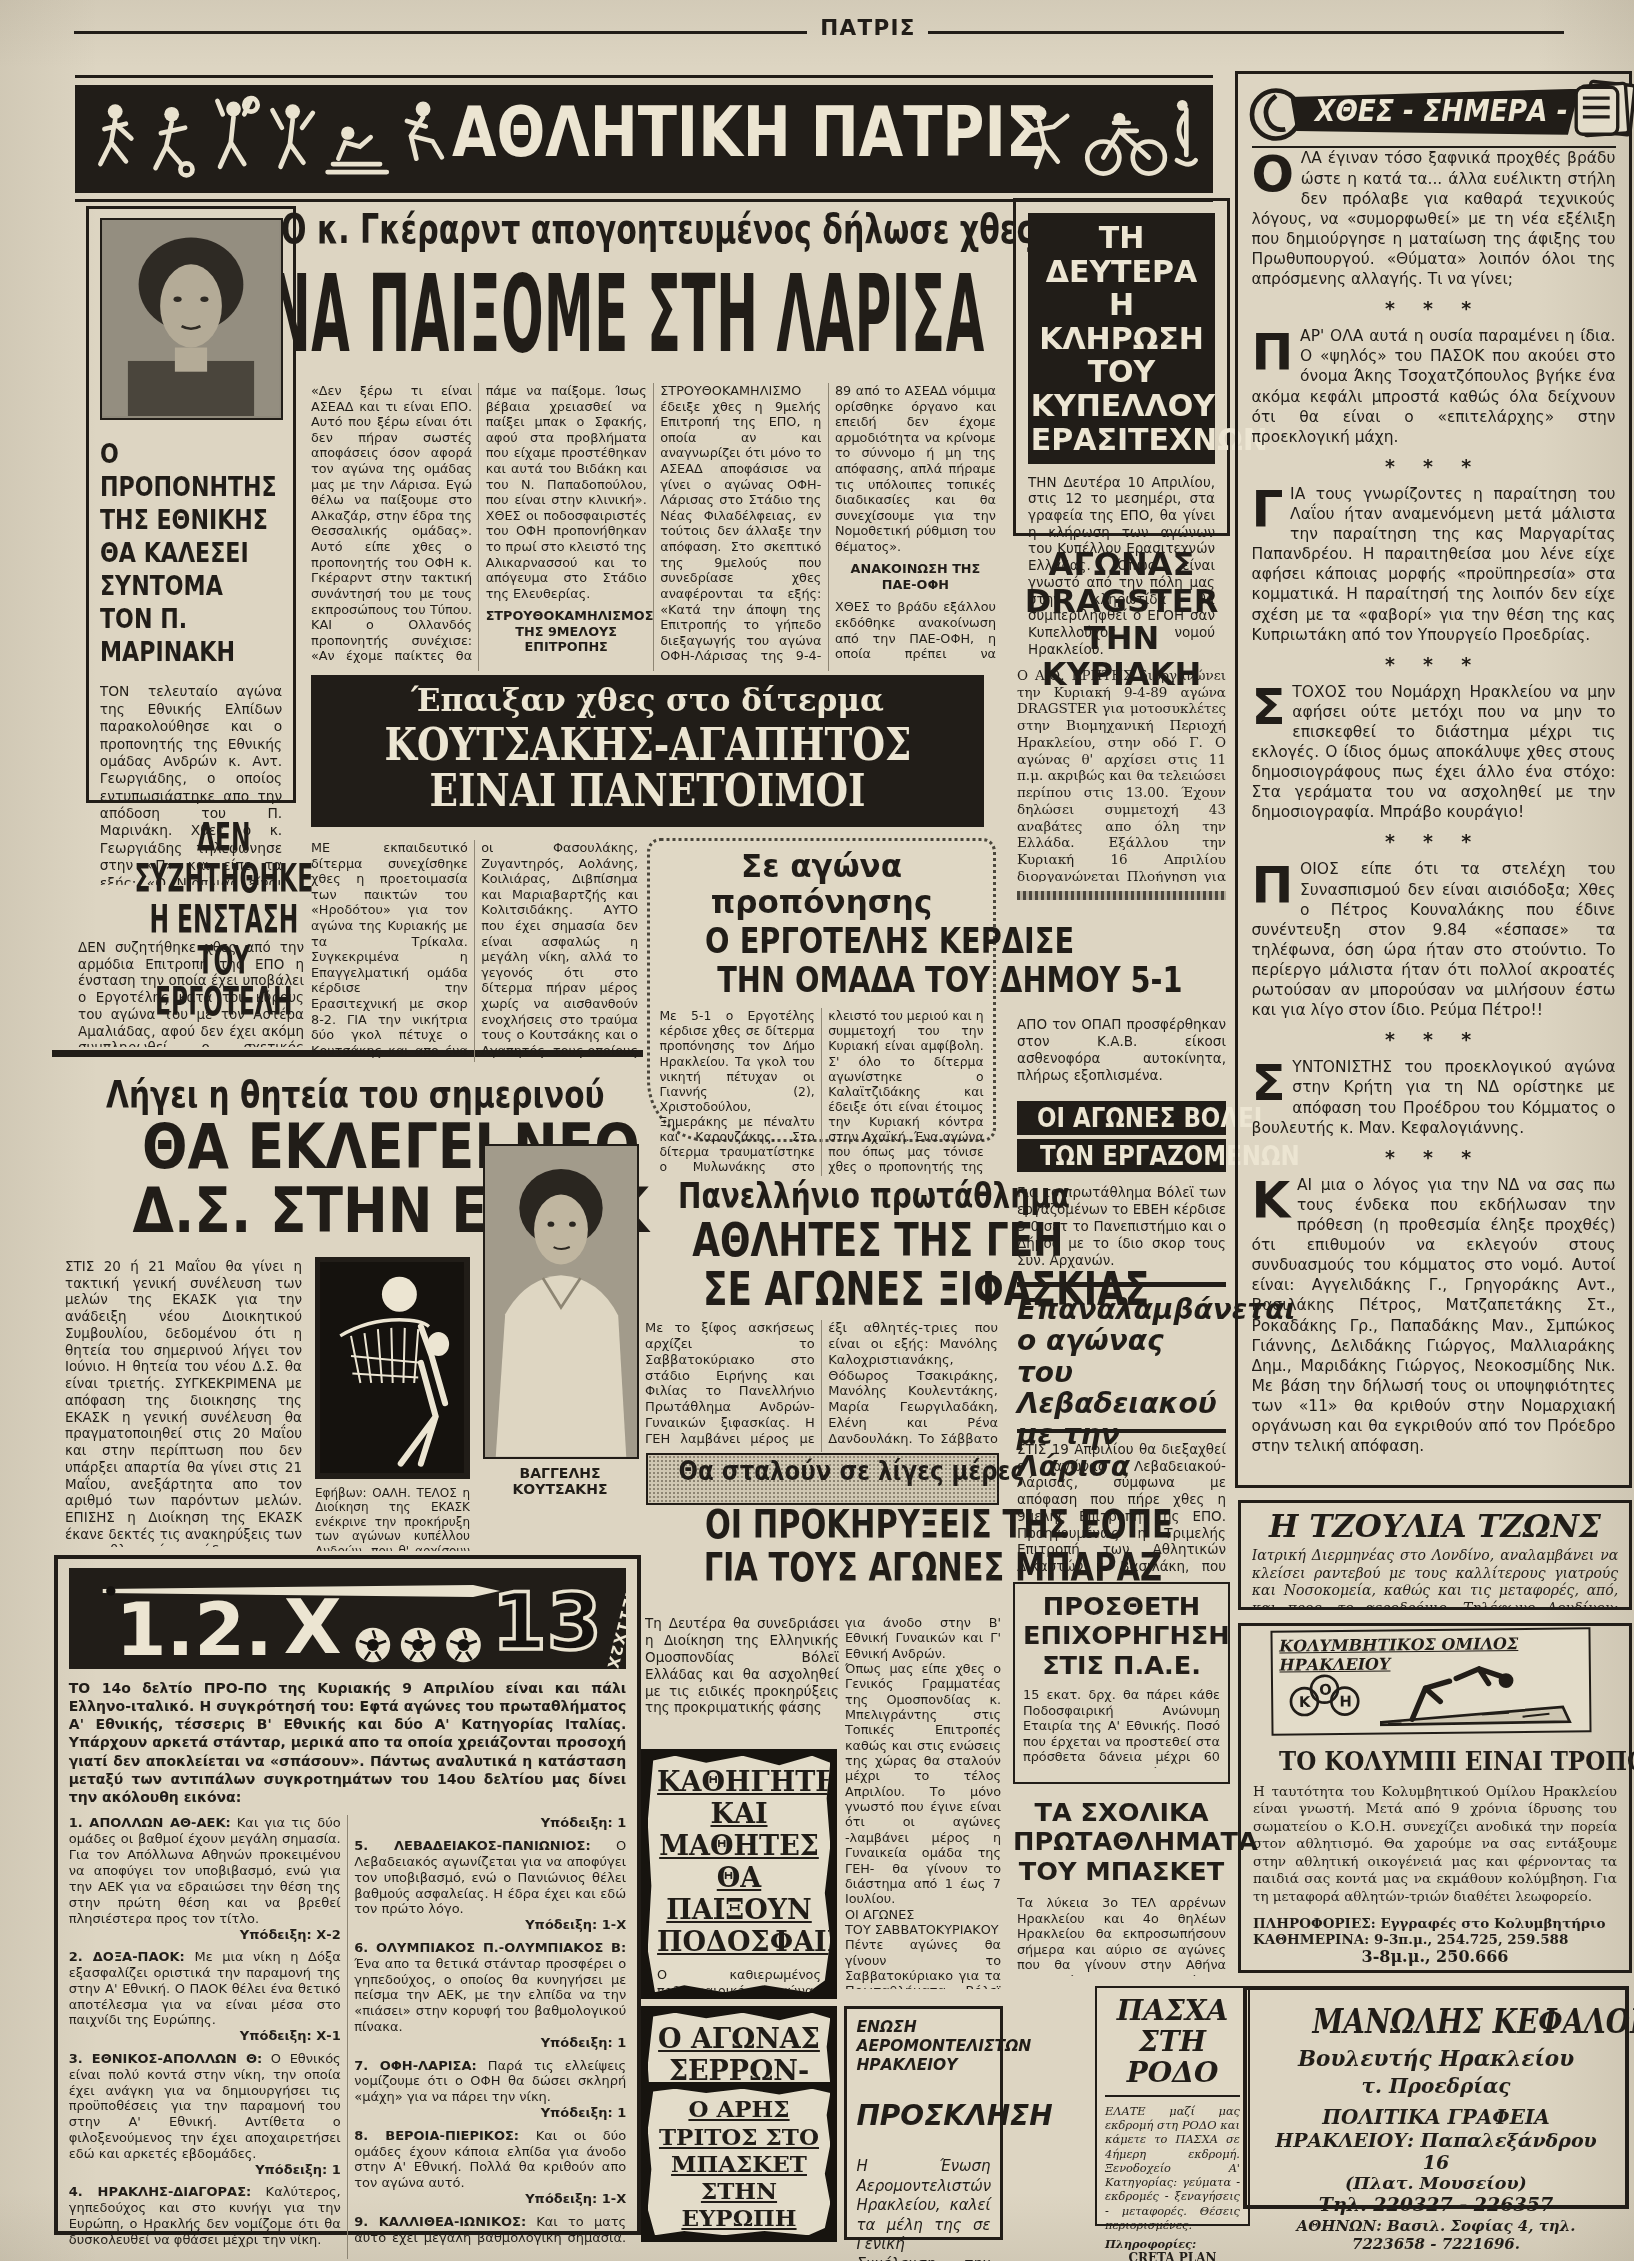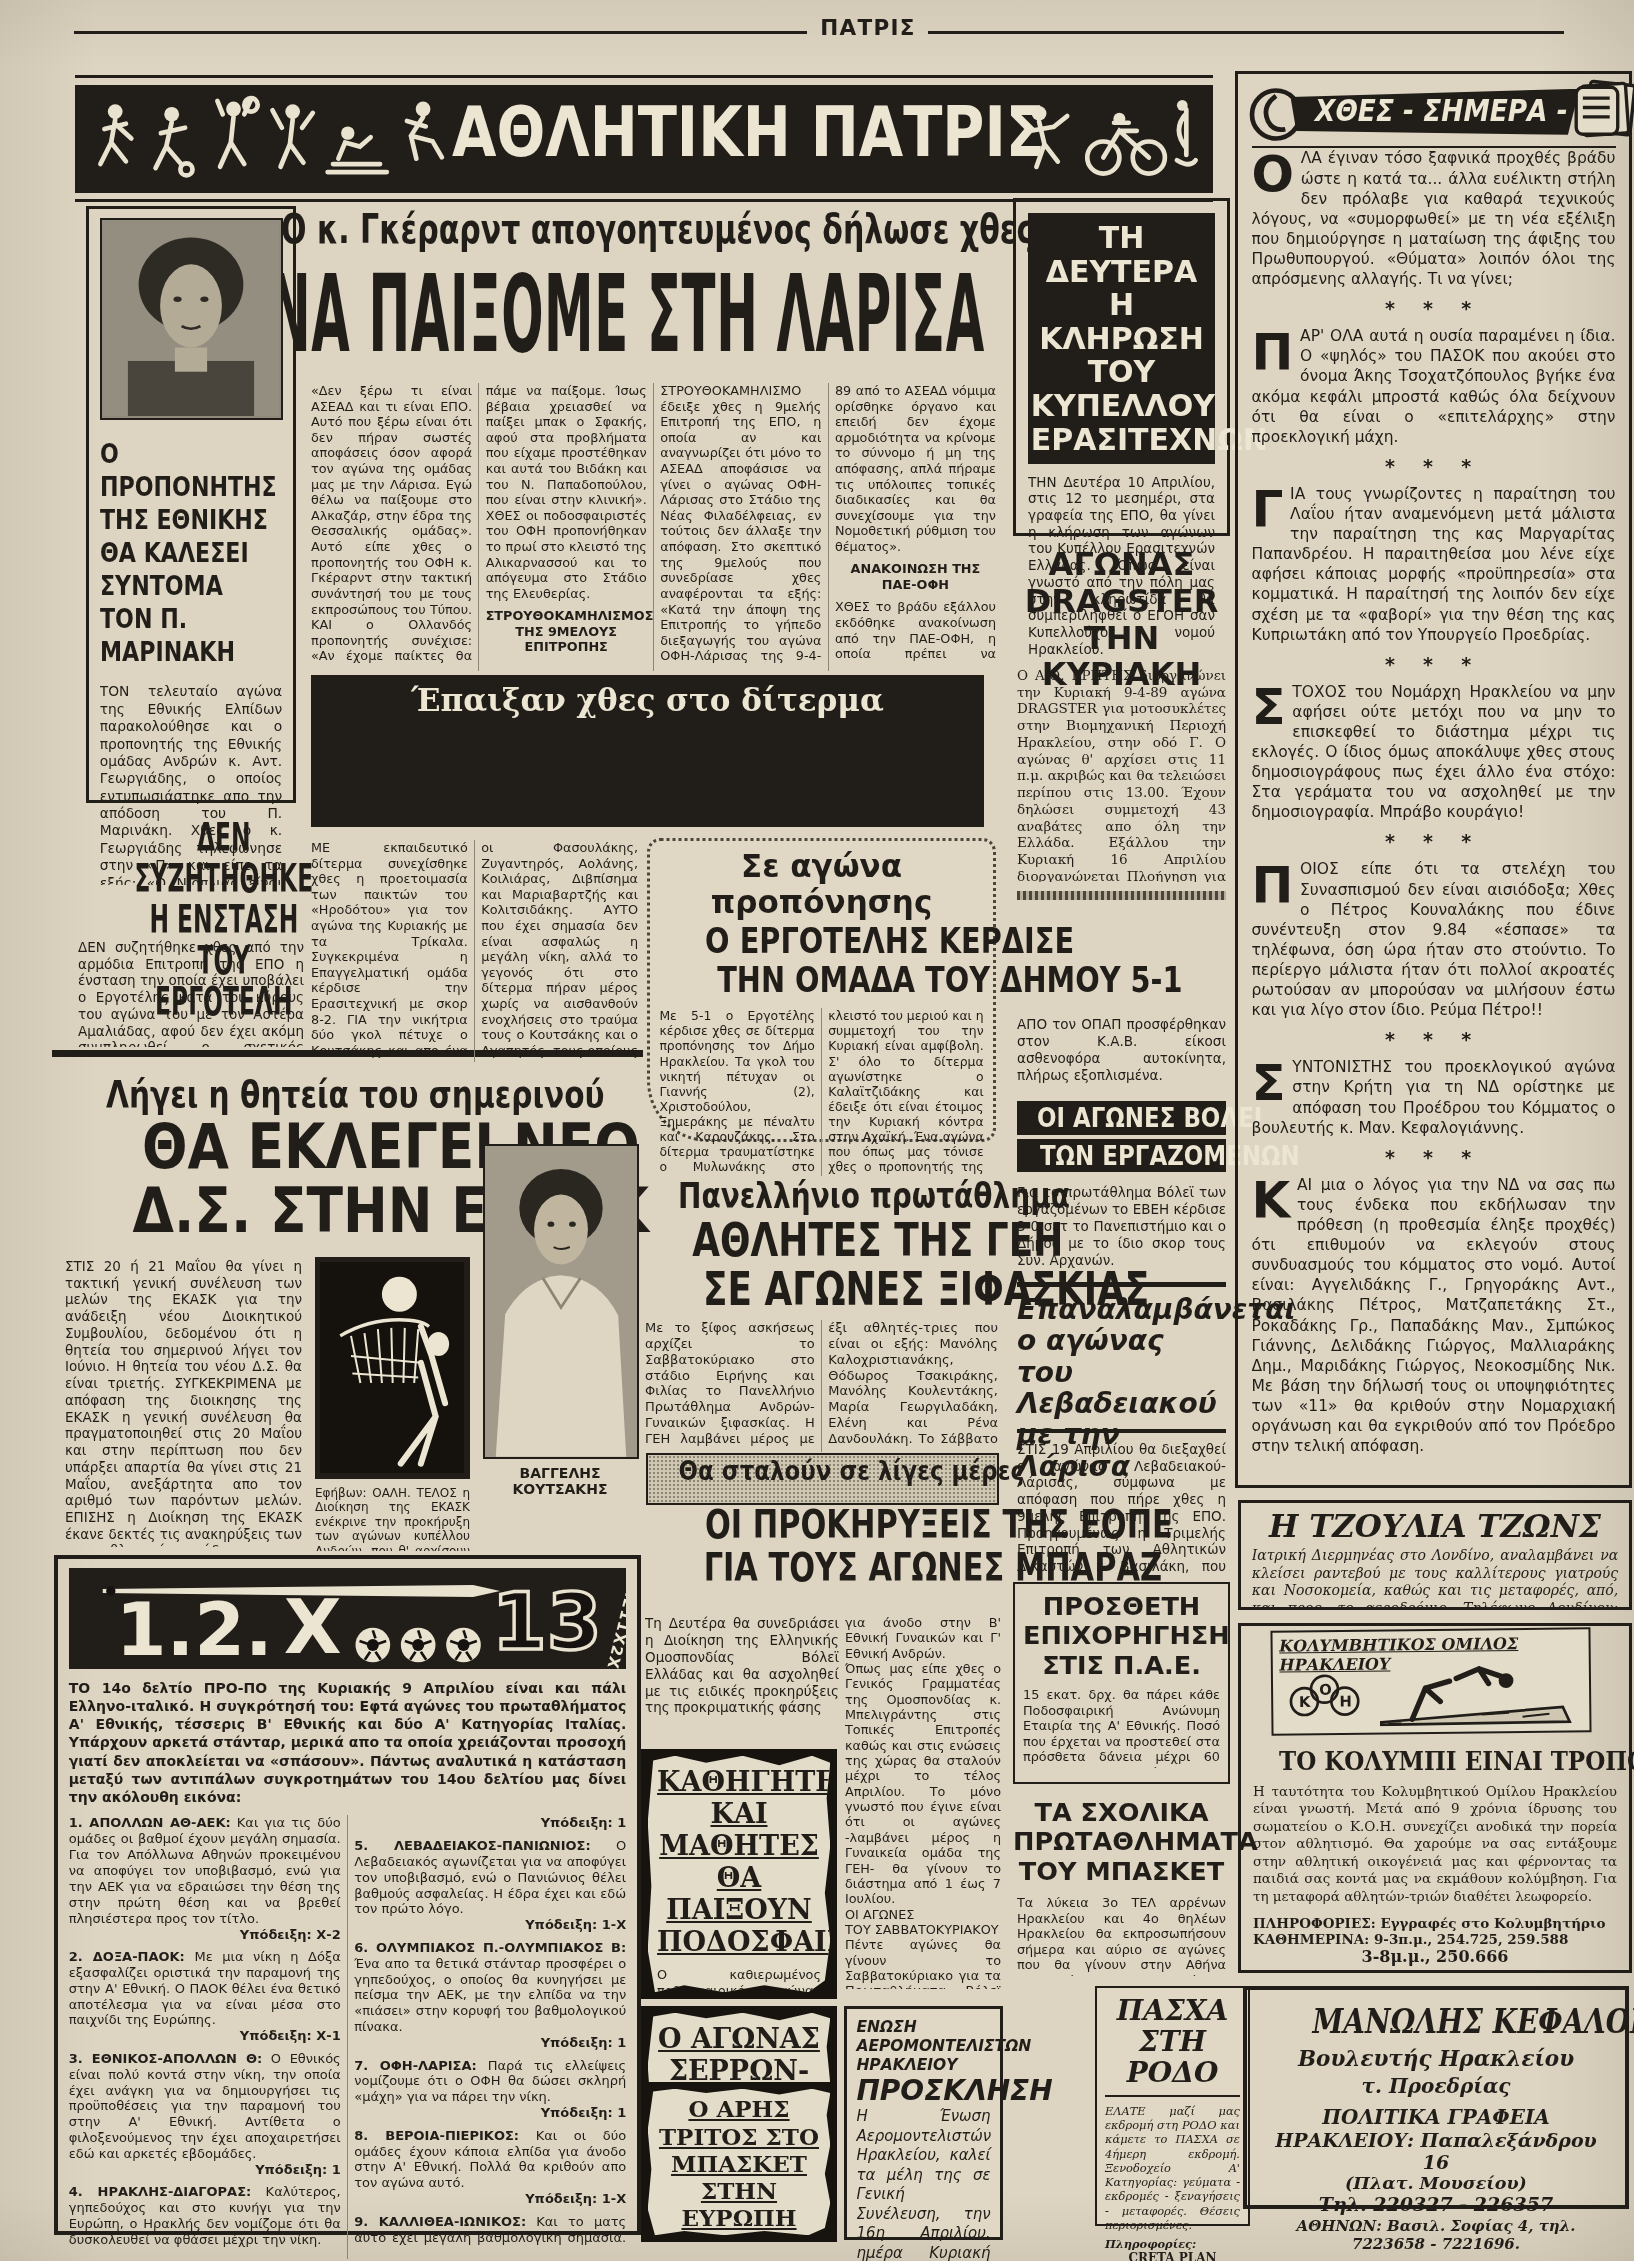--- a/index.html
+++ b/index.html
@@ -124,20 +124,24 @@
   </div>
 
   <div class="abs b ctr pre" style="left:75px;top:818px;width:231px;font-size:39px;line-height:1.05"><span class="cxc" style="transform:scaleX(.6);white-space:pre-line">ΔΕΝ ΣΥΖΗΤΗΘΗΚΕ
 Η ΕΝΣΤΑΣΗ
 ΤΟΥ ΕΡΓΟΤΕΛΗ</span></div>
   <div class="abs jst ovh" style="left:78px;top:939px;width:226px;height:108px;font-size:13.5px;line-height:1.24">ΔΕΝ συζητήθηκε χθες από την αρμόδια Επιτροπή της ΕΠΟ η ένσταση την οποία έχει υποβάλει ο Εργοτέλης κατά του κύρους του αγώνα του με τον Αστέρα Αμαλιάδας, αφού δεν έχει ακόμη συμπληρωθεί ο σχετικός φάκελλος.</div>
   <div class="abs rule" style="left:52px;top:1050px;width:591px;height:6.7px"></div>
 
   <div class="abs ink" style="left:311px;top:675px;width:673px;height:152px;padding:6.7px 0;box-sizing:border-box">
     <div class="ctr wht serif b" style="font-size:31px">Έπαιξαν χθες στο δίτερμα</div>
+    <div class="ctr wht serif b" style="font-size:44px;line-height:1.05;margin-top:4px">
+      <span class="cxc" style="transform:scaleX(.85)">ΚΟΥΤΣΑΚΗΣ-ΑΓΑΠΗΤΟΣ</span><br>
+      <span class="cxc" style="transform:scaleX(.85)">ΕΙΝΑΙ ΠΑΝΕΤΟΙΜΟΙ</span>
+    </div>
   </div>
   <div class="abs cols2 jst ovh" style="left:311px;top:840px;width:327px;height:222px;font-size:12.8px;line-height:1.22">ΜΕ εκπαιδευτικό δίτερμα συνεχίσθηκε χθες η προετοιμασία των παικτών του «Ηροδότου» για τον αγώνα της Κυριακής με τα Τρίκαλα. Συγκεκριμένα η Επαγγελματική ομάδα κέρδισε την Ερασιτεχνική με σκορ 8-2. ΓΙΑ την νικήτρια δύο γκολ πέτυχε ο Κουτσάκης και απο ένα οι Φασουλάκης, Ζυγαντηρός, Αολάνης, Κοιλιάρας, Διβπίσημα και Μαριαβαρτζής και Κολιτσιδάκης. ΑΥΤΟ που έχει σημασία δεν είναι ασφαλώς η μεγάλη νίκη, αλλά το γεγονός ότι στο δίτερμα πήραν μέρος χωρίς να αισθανθούν ενοχλήσεις στο τραύμα τους ο Κουτσάκης και ο Αγαπητός, τους οποίους ο κ. Ζαντερόγλου υπολογίζει για το ματς της Κυριακής, αλλά για την Κυριακή δεν υπάρχει περίπτωση να αγωνισθεί. ΜΕΤΑ το δίτερμα ο κ. Ζαντερόγλου δήλωσε στην «Π» τα εξής: «Με ικανοποίησε το γεγονός ότι οι Κουτσάκης και ο Αγαπητός είναι έτοιμοι και έτσι τώρα θα έχω περισσότερες εναλλακτικές λύσεις. Χρειάζονται τώρα όλοι οι παίκτες, αφού μας περιμένουν σκληρές «μάχες» μέχρι να πέσει η αυλαία του πρωταθλήματος». ΣΗΜΕΡΑ θα γίνει προπόνηση στο γήπεδο της Αλικαρνασσού και θα ανακοινωθεί ο 16 για το ματς της Κυριακής.</div>
 
   <div class="abs" style="left:647px;top:838px;width:349px;height:304px;border:3.4px dotted #4a463c;border-radius:13.5px 13.5px 13.5px 61px;padding:6.7px 9.4px;box-sizing:border-box;background:#e0d8c5">
     <div class="ctr b" style="font-size:31px">Σε αγώνα προπόνησης</div>
     <div class="ctr b" style="font-size:36px;line-height:1.08;margin-top:2.7px">
       <span class="cxc" style="transform:scaleX(.8)">Ο ΕΡΓΟΤΕΛΗΣ ΚΕΡΔΙΣΕ</span><br>
       <span class="cxc" style="transform:scaleX(.8)">ΤΗΝ ΟΜΑΔΑ ΤΟΥ ΔΗΜΟΥ 5-1</span>
     </div>
     <div class="cols2 jst ovh" style="margin-top:8px;height:168px;font-size:12.4px;line-height:1.22">Με 5-1 ο Εργοτέλης κέρδισε χθες σε δίτερμα προπόνησης τον Δήμο Ηρακλείου. Τα γκολ του νικητή πέτυχαν οι Γιαννής (2), Χριστοδούλου, Ξημεράκης με πέναλτυ και Καρουζάκης. Στο δίτερμα τραυματίστηκε ο Μυλωνάκης στο κλειστό του μεριού και η συμμετοχή του την Κυριακή είναι αμφίβολη. Σ' όλο το δίτερμα αγωνίστηκε ο Καλαϊτζιδάκης και έδειξε ότι είναι έτοιμος την Κυριακή κόντρα στην Αχαϊκή. Ένα αγώνα που όπως μας τόνισε χθες ο προπονητής της ομάδας κ. Γιαννακόπουλος ίσως πιο δύσκολος της φετινής περιόδου. Μετά απο αυτό το δυσάρεστο το ευχάριστο είναι ότι σ' όλο το παιχνίδι θα απουσιάσει και πάλι ο τραυματίας Πασσάς.</div>
@@ -208,21 +212,21 @@
   </div>
   <div class="abs torn" style="left:641px;top:2006px;width:196px;height:202px;box-sizing:border-box">
     <div class="torn-in">
       <div class="torn-title serif">Ο ΑΓΩΝΑΣ ΣΕΡΡΩΝ-ΕΑΡ 12 ΑΠΡΙΛΙΟΥ</div>
       <div class="torn-body">ΣΤΙΣ 12 Απριλίου θα διεξαχθεί ο εξ αναβολής αγώνας μεταξύ Πανσερραϊκού-ΕΑΡ, για το πρωτάθλημα Β' Εθνικής.</div>
     </div>
   </div>
 
   <div class="abs box5" style="left:844px;top:2006px;width:159px;height:234px;padding:9.4px;box-sizing:border-box;background:#e0d8c5">
     <div class="b i" style="font-size:15.5px;line-height:1.2">ΕΝΩΣΗ ΑΕΡΟΜΟΝΤΕΛΙΣΤΩΝ ΗΡΑΚΛΕΙΟΥ</div>
-    <div class="b i ctr" style="font-size:28px;margin:0 0">ΠΡΟΣΚΛΗΣΗ</div>
+    <div class="b i ctr" style="font-size:28px;margin:25px 0">ΠΡΟΣΚΛΗΣΗ</div>
     <div class="i jst" style="font-size:15px;line-height:1.3">Η Ένωση Αερομοντελιστών Ηρακλείου, καλεί τα μέλη της σε Γενική Συνέλευση, την 16η Απριλίου, ημέρα Κυριακή και ώρα 10η π.μ. στο ξενοδοχείο «Ατλαντίς».</div>
   </div>
 
   <div class="abs torn" style="left:641px;top:2082px;width:196px;height:160px;box-sizing:border-box">
     <div class="torn-in" style="padding:6.7px 8px">
       <div class="torn-title serif" style="font-size:23px">Ο ΑΡΗΣ ΤΡΙΤΟΣ ΣΤΟ ΜΠΑΣΚΕΤ ΣΤΗΝ ΕΥΡΩΠΗ</div>
       <div class="torn-body" style="font-size:11.4px;margin-top:5.4px">ΧΘΕΣ στο Μόναχο ο Άρης κέρδισε την Μπαρτσελώνα με 88-71 και πήρε την τρίτη θέση στους αγώνες του φάιναλ φορ, είναι δηλαδή η τρίτη καλύτερη ομάδα μπάσκετ στην Ευρώπη.</div>
     </div>
   </div>
 

